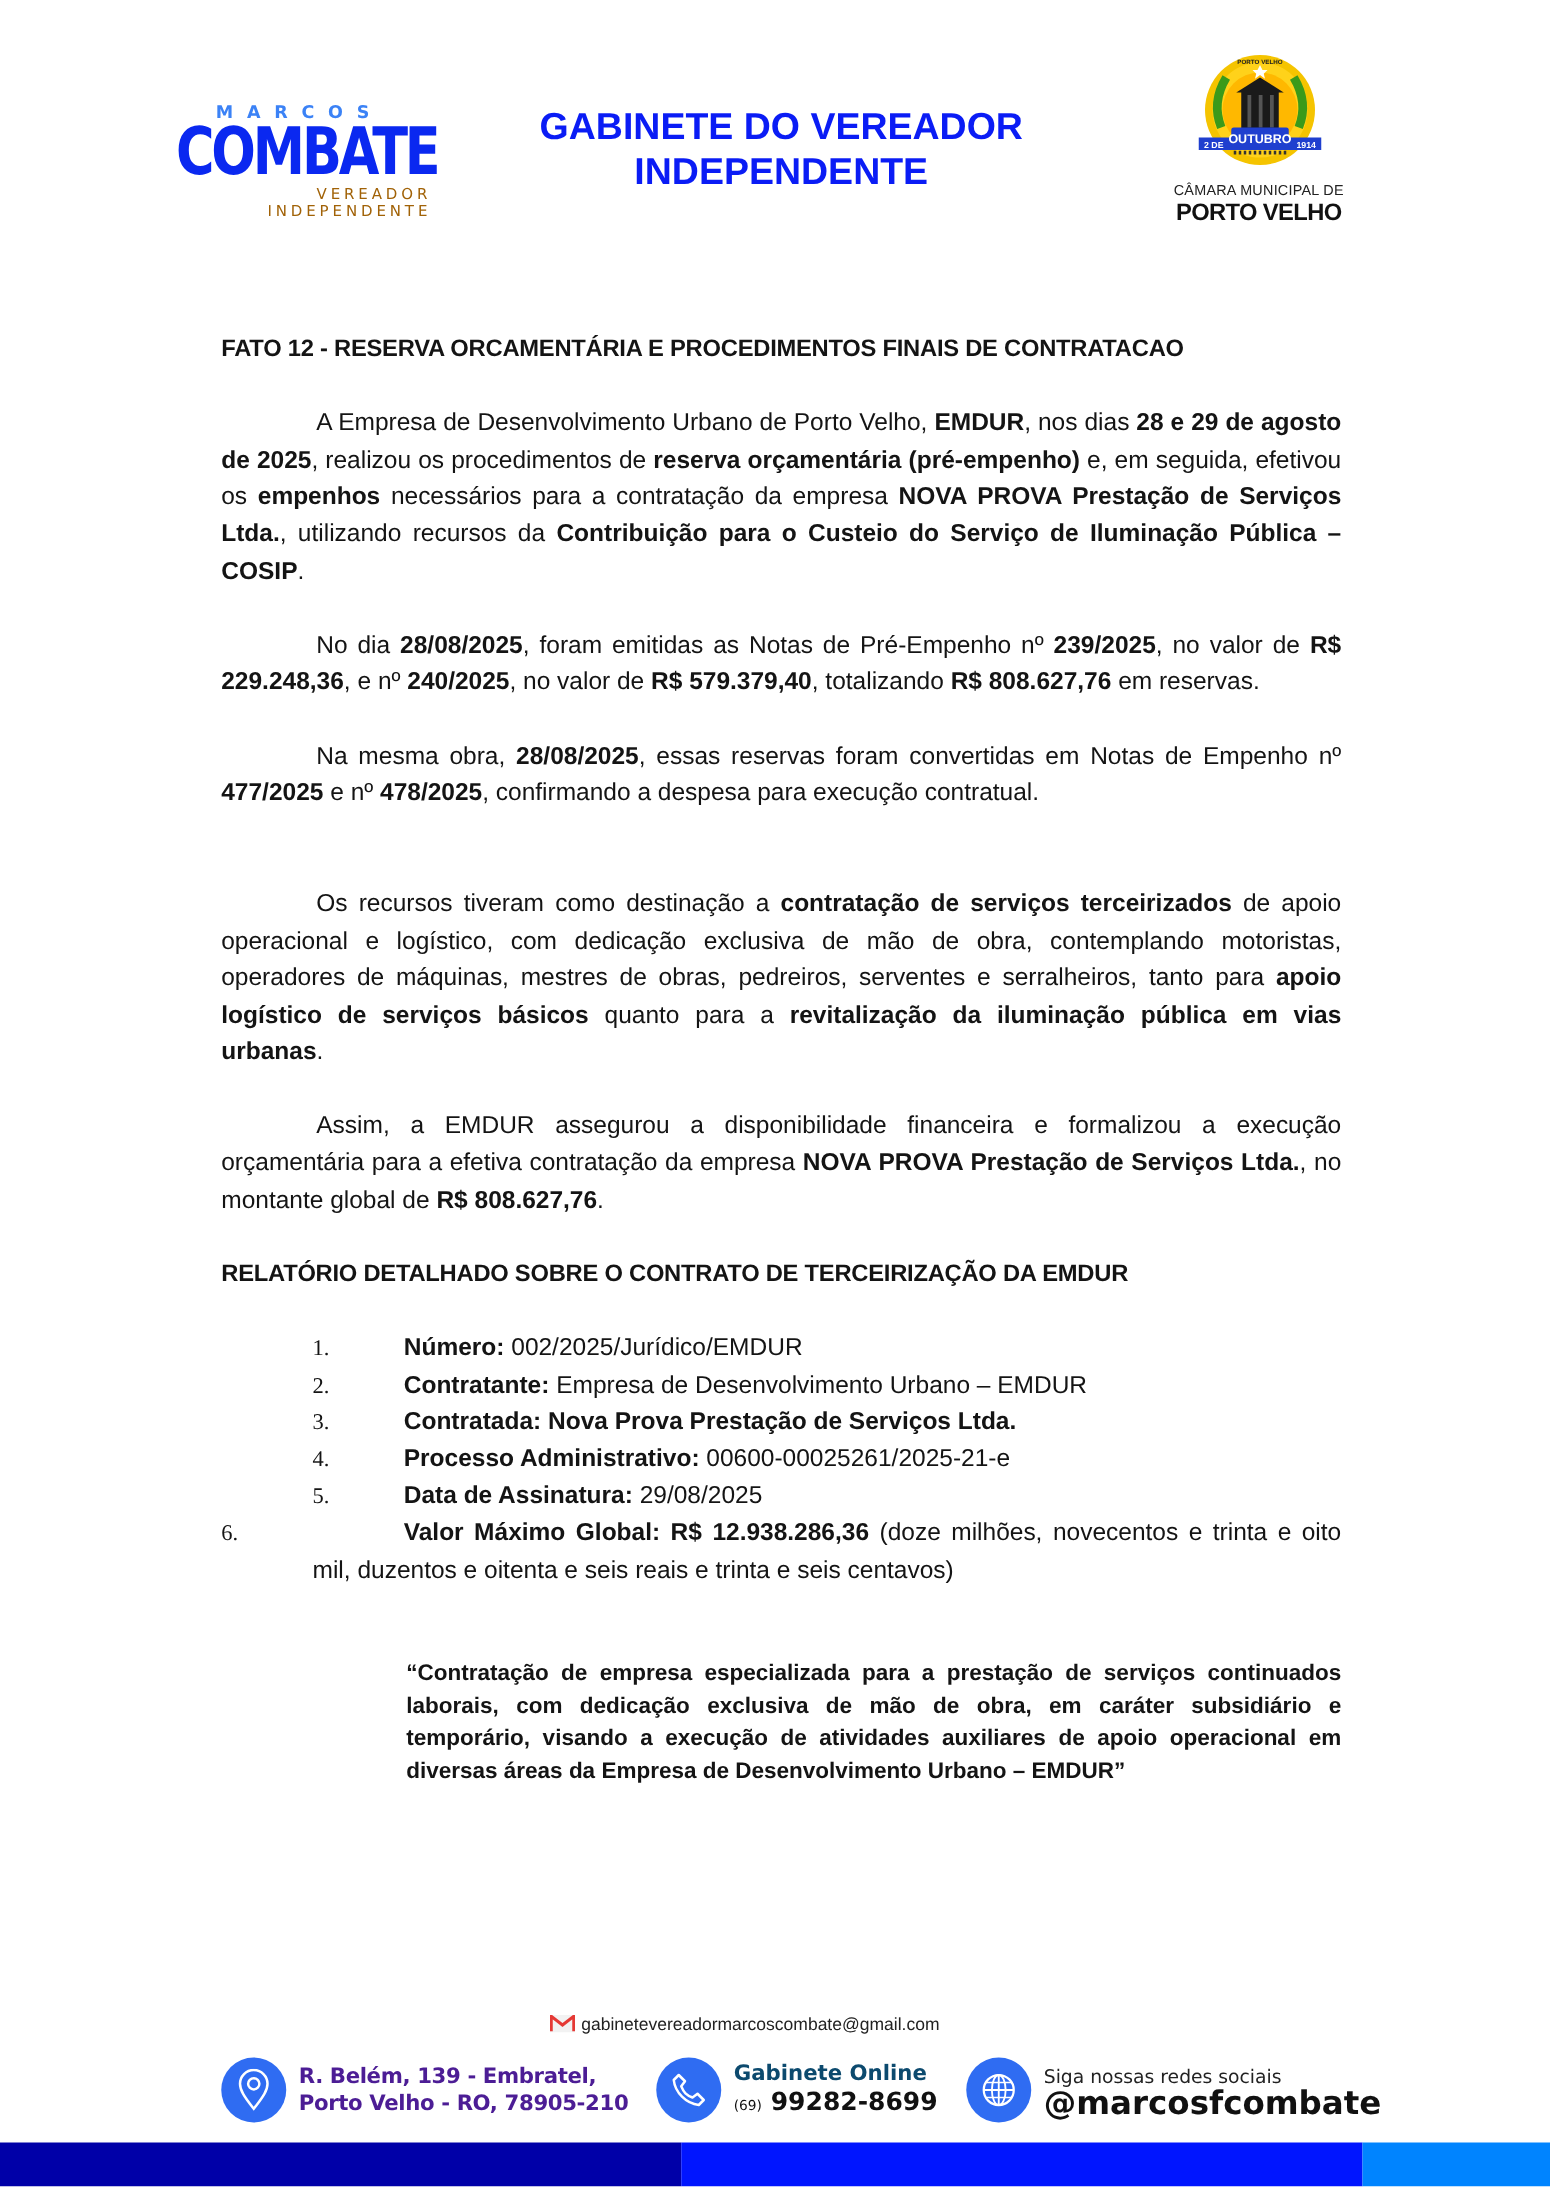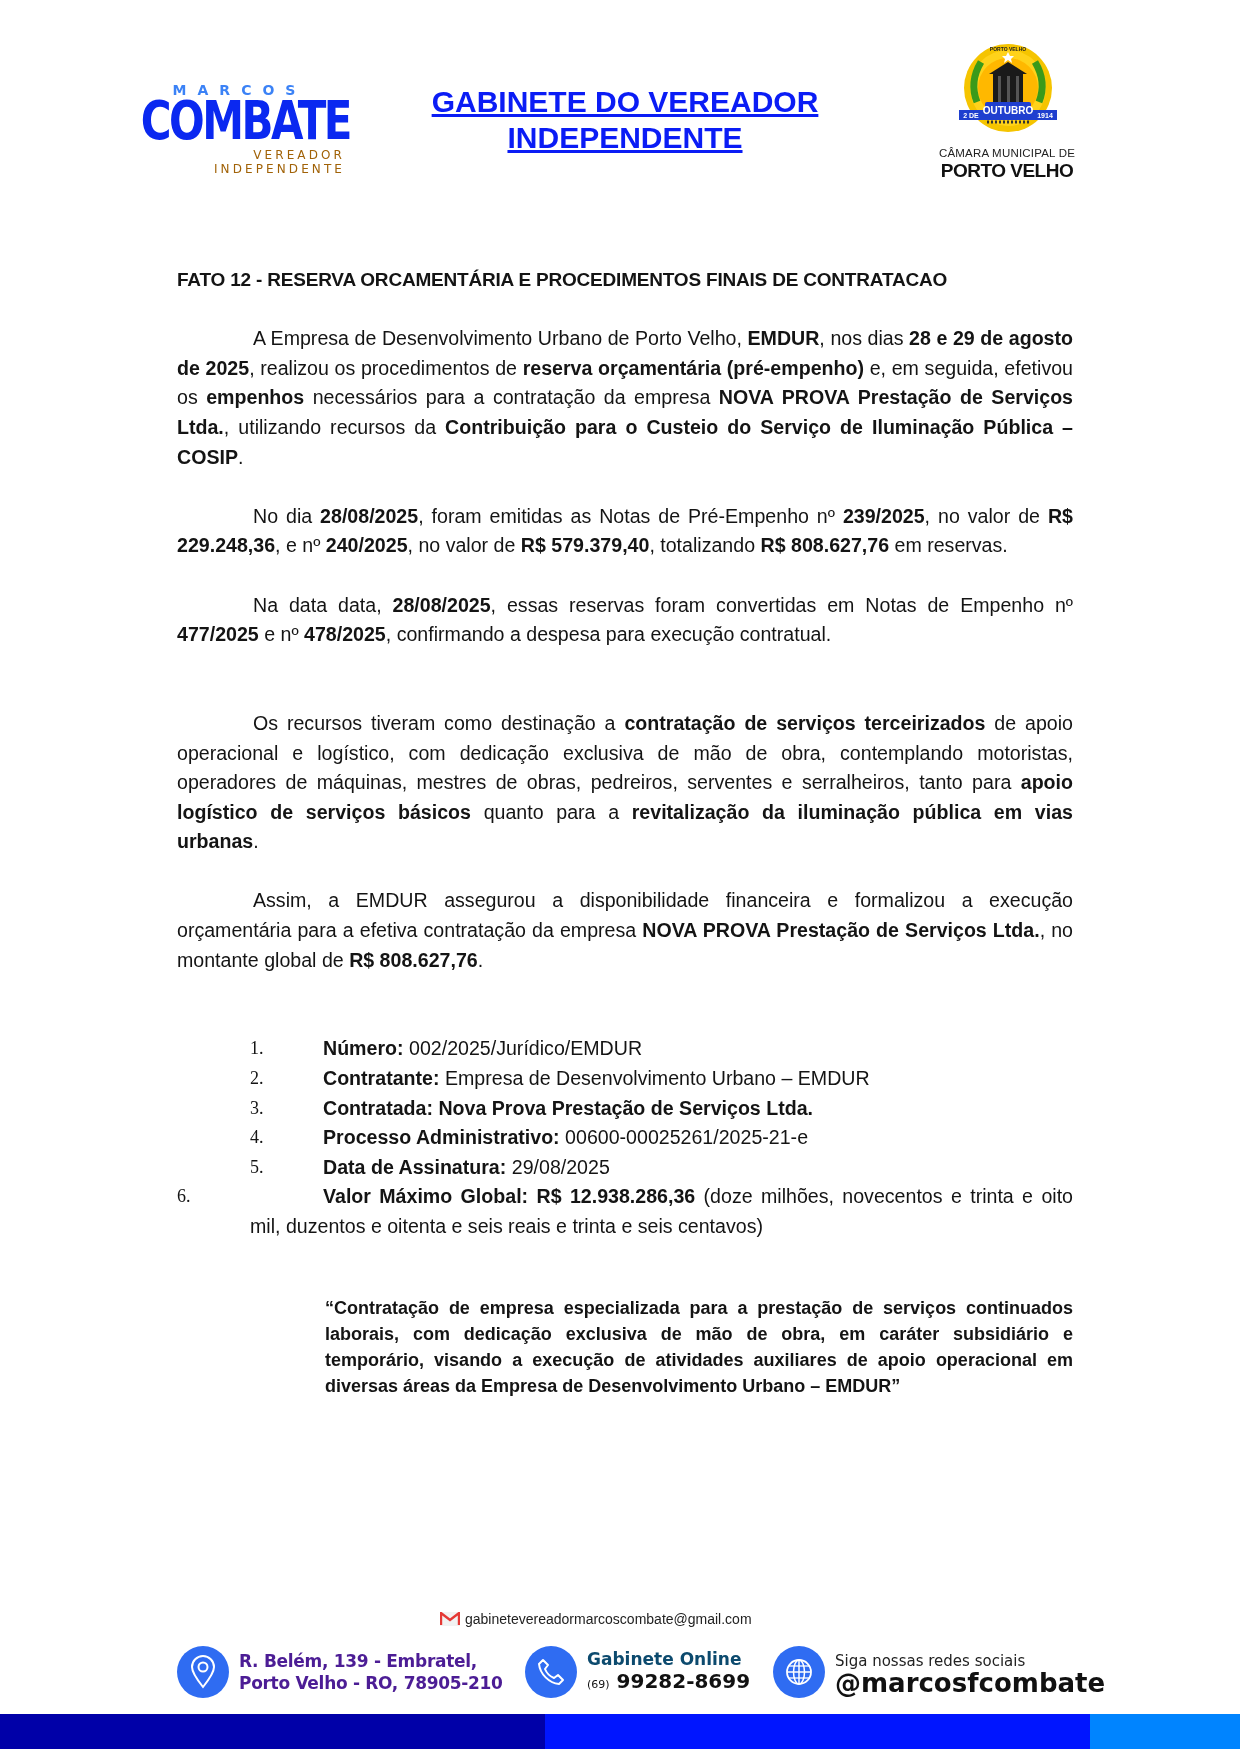--- a/index.html
+++ b/index.html
@@ -4,21 +4,21 @@
 <style>
   html, body { margin: 0; padding: 0; background: #ffffff; }
   body { width: 1240px; height: 1755px; position: relative; overflow: hidden; font-family: "Liberation Sans", sans-serif; color: #111; }
 
   
   .hdr-logo { position: absolute; left: 123px; top: 82px; width: 222px; height: 80px; }
   .hdr-logo .marcos { position: absolute; left: 0; right: 0; top: 0; text-align: center; font-family: "DejaVu Sans", sans-serif; font-weight: bold; font-size: 14px; letter-spacing: 11px; color: #3b82f6; padding-left: 11px; }
   .hdr-logo .combate { position: absolute; left: 0; right: 0; top: 12px; text-align: center; font-family: "DejaVu Sans", sans-serif; font-weight: bold; font-size: 50px; line-height: 52px; letter-spacing: -3px; color: #0a28f0; transform: scaleX(0.84) scaleY(1.05); transform-origin: center top; }
   .hdr-logo .vereador { position: absolute; left: 0; right: 0; top: 66px; text-align: right; font-family: "DejaVu Sans", sans-serif; font-size: 12px; letter-spacing: 3.1px; color: #a16207; }
 
-  .hdr-title { position: absolute; left: 380px; top: 84px; width: 490px; text-align: center; font-family: "Liberation Sans", sans-serif; font-weight: bold; font-size: 30px; line-height: 36px; color: #0a1cf5; text-decoration: underline; }
+  .hdr-title { position: absolute; left: 380px; top: 84px; width: 490px; text-align: center; font-family: "Liberation Sans", sans-serif; font-weight: bold; font-size: 30px; line-height: 36px; color: #0a1cf5; }
 
   .hdr-seal { position: absolute; left: 927px; top: 42px; width: 160px; height: 140px; }
   .hdr-seal svg { position: absolute; left: 28px; top: 0; }
   .hdr-seal .camara { position: absolute; left: 0; right: 0; top: 105px; text-align: center; font-size: 11.5px; color: #222; letter-spacing: 0.2px; }
   .hdr-seal .pv { position: absolute; left: 0; right: 0; top: 118px; text-align: center; font-weight: bold; font-size: 19px; color: #111; letter-spacing: -0.5px; }
 
   
   .doc { position: absolute; left: 177px; top: 265px; width: 896px; font-family: "Liberation Sans", sans-serif; font-size: 19.6px; line-height: 29.6px; color: #141414; }
   .doc p { margin: 0; text-align: justify; }
   .doc .indent { text-indent: 76px; }
@@ -99,31 +99,32 @@
 <div class="doc">
   <p class="heading">FATO 12 - RESERVA ORCAMENTÁRIA E PROCEDIMENTOS FINAIS DE CONTRATACAO</p>
   <div class="gap"></div>
 
   <p class="indent"><span>A Empresa de Desenvolvimento Urbano de Porto Velho, </span><b>EMDUR</b><span>, nos dias </span><b>28 e 29 de agosto de 2025</b><span>, realizou os procedimentos de </span><b>reserva orçamentária (pré-empenho)</b><span> e, em seguida, efetivou os </span><b>empenhos</b><span> necessários para a contratação da empresa </span><b>NOVA PROVA Prestação de Serviços Ltda.</b><span>, utilizando recursos da </span><b>Contribuição para o Custeio do Serviço de Iluminação Pública – COSIP</b><span>.</span></p>
   <div class="gap"></div>
 
   <p class="indent"><span>No dia </span><b>28/08/2025</b><span>, foram emitidas as Notas de Pré-Empenho nº </span><b>239/2025</b><span>, no valor de </span><b>R$ 229.248,36</b><span>, e nº </span><b>240/2025</b><span>, no valor de </span><b>R$ 579.379,40</b><span>, totalizando </span><b>R$ 808.627,76</b><span> em reservas.</span></p>
   <div class="gap"></div>
 
-  <p class="indent"><span>Na data data, </span><b>28/08/2025</b><span>, essas reservas foram convertidas em Notas de Empenho nº </span><b>477/2025</b><span> e nº </span><b>478/2025</b><span>, confirmando a despesa para execução contratual.</span></p>
+  <p class="indent"><span>Na mesma obra, </span><b>28/08/2025</b><span>, essas reservas foram convertidas em Notas de Empenho nº </span><b>477/2025</b><span> e nº </span><b>478/2025</b><span>, confirmando a despesa para execução contratual.</span></p>
   <div class="gap"></div>
 
   <div class="gap"></div>
 
   <p class="indent"><span>Os recursos tiveram como destinação a </span><b>contratação de serviços terceirizados</b><span> de apoio operacional e logístico, com dedicação exclusiva de mão de obra, contemplando motoristas, operadores de máquinas, mestres de obras, pedreiros, serventes e serralheiros, tanto para </span><b>apoio logístico de serviços básicos</b><span> quanto para a </span><b>revitalização da iluminação pública em vias urbanas</b><span>.</span></p>
   <div class="gap"></div>
 
   <p class="indent"><span>Assim, a EMDUR assegurou a disponibilidade financeira e formalizou a execução orçamentária para a efetiva contratação da empresa </span><b>NOVA PROVA Prestação de Serviços Ltda.</b><span>, no montante global de </span><b>R$ 808.627,76</b><span>.</span></p>
   <div class="gap"></div>
 
+  <p class="heading">RELATÓRIO DETALHADO SOBRE O CONTRATO DE TERCEIRIZAÇÃO DA EMDUR</p>
   <div class="gap"></div>
 
   <ul class="olist">
     <li><span class="num">1.</span><b>Número:</b><span> 002/2025/Jurídico/EMDUR</span></li>
     <li><span class="num">2.</span><b>Contratante:</b><span> Empresa de Desenvolvimento Urbano – EMDUR</span></li>
     <li><span class="num">3.</span><b>Contratada: Nova Prova Prestação de Serviços Ltda.</b><span></span></li>
     <li><span class="num">4.</span><b>Processo Administrativo:</b><span> 00600-00025261/2025-21-e</span></li>
     <li><span class="num">5.</span><b>Data de Assinatura:</b><span> 29/08/2025</span></li>
     <li class="wrap"><span class="num" style="left:-73px;text-indent:0;">6.</span><b>Valor Máximo Global: R$ 12.938.286,36</b><span> (doze milhões, novecentos e trinta e oito mil, duzentos e oitenta e seis reais e trinta e seis centavos)</span></li>
   </ul>

